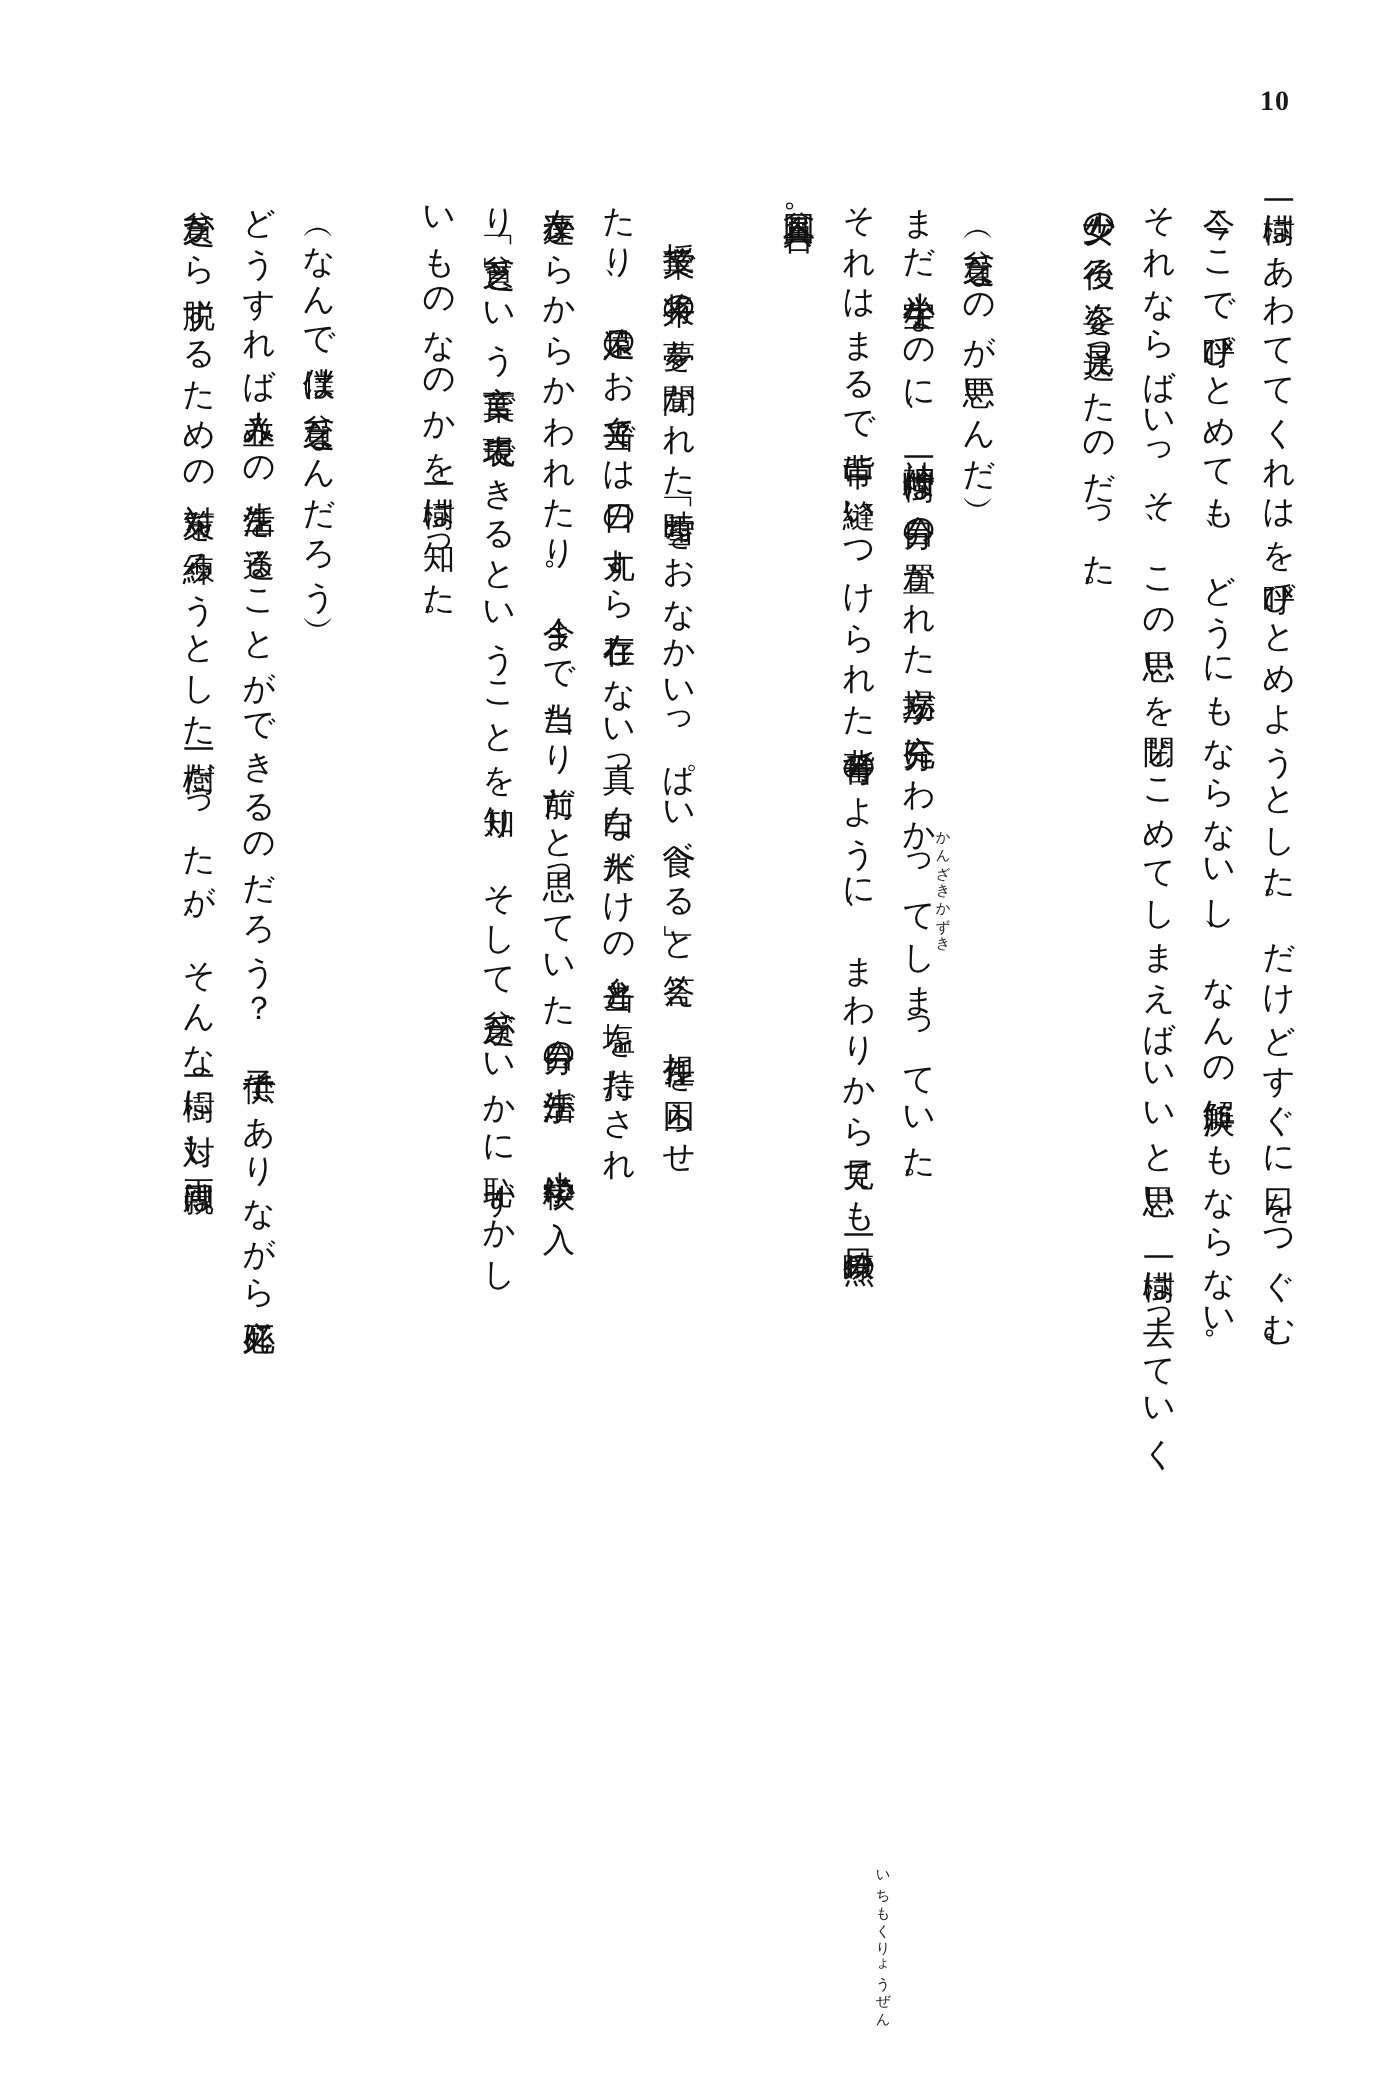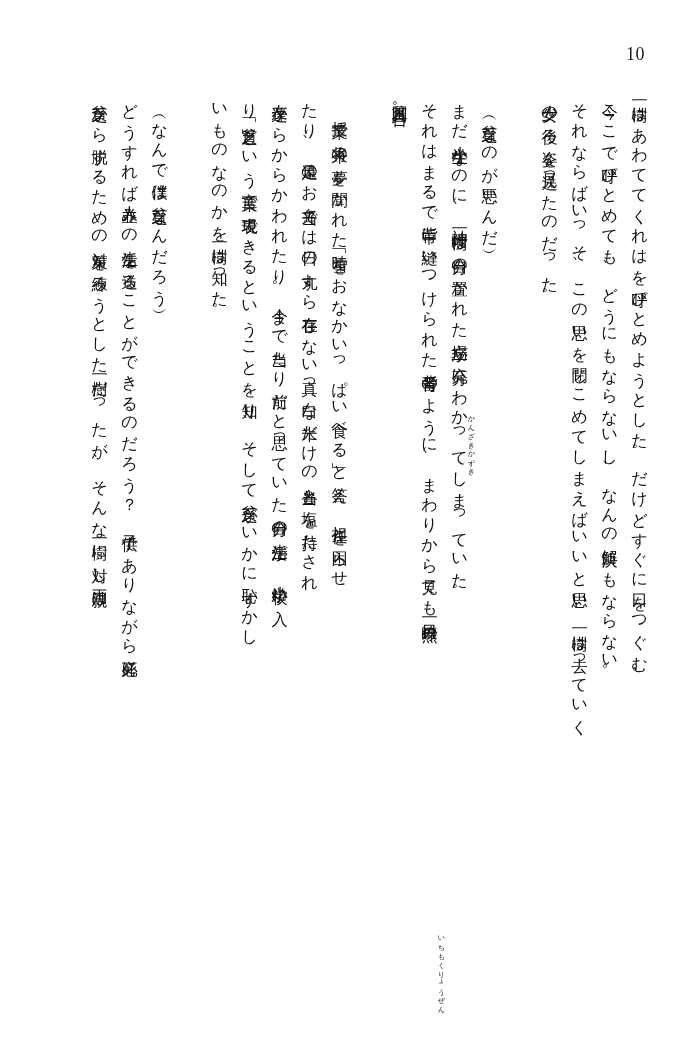--- a/index.html
+++ b/index.html
@@ -23,24 +23,25 @@
     width: 697px;
     height: 1050px;
     background: #ffffff;
   }
 
   
   .page-number {
     position: absolute;
     top: 44px;
     right: 52px;
-    font-size: 18px;
+    font-size: 14px;
     font-family: "Liberation Serif", "DejaVu Serif", serif;
     color: #1a1a1a;
     letter-spacing: 0.5px;
+    font-weight: bold;
   }
 
   
   .text-block {
     position: absolute;
     top: 92px;
     right: 50px;
     left: 48px;
     height: 900px;
     display: flex;

